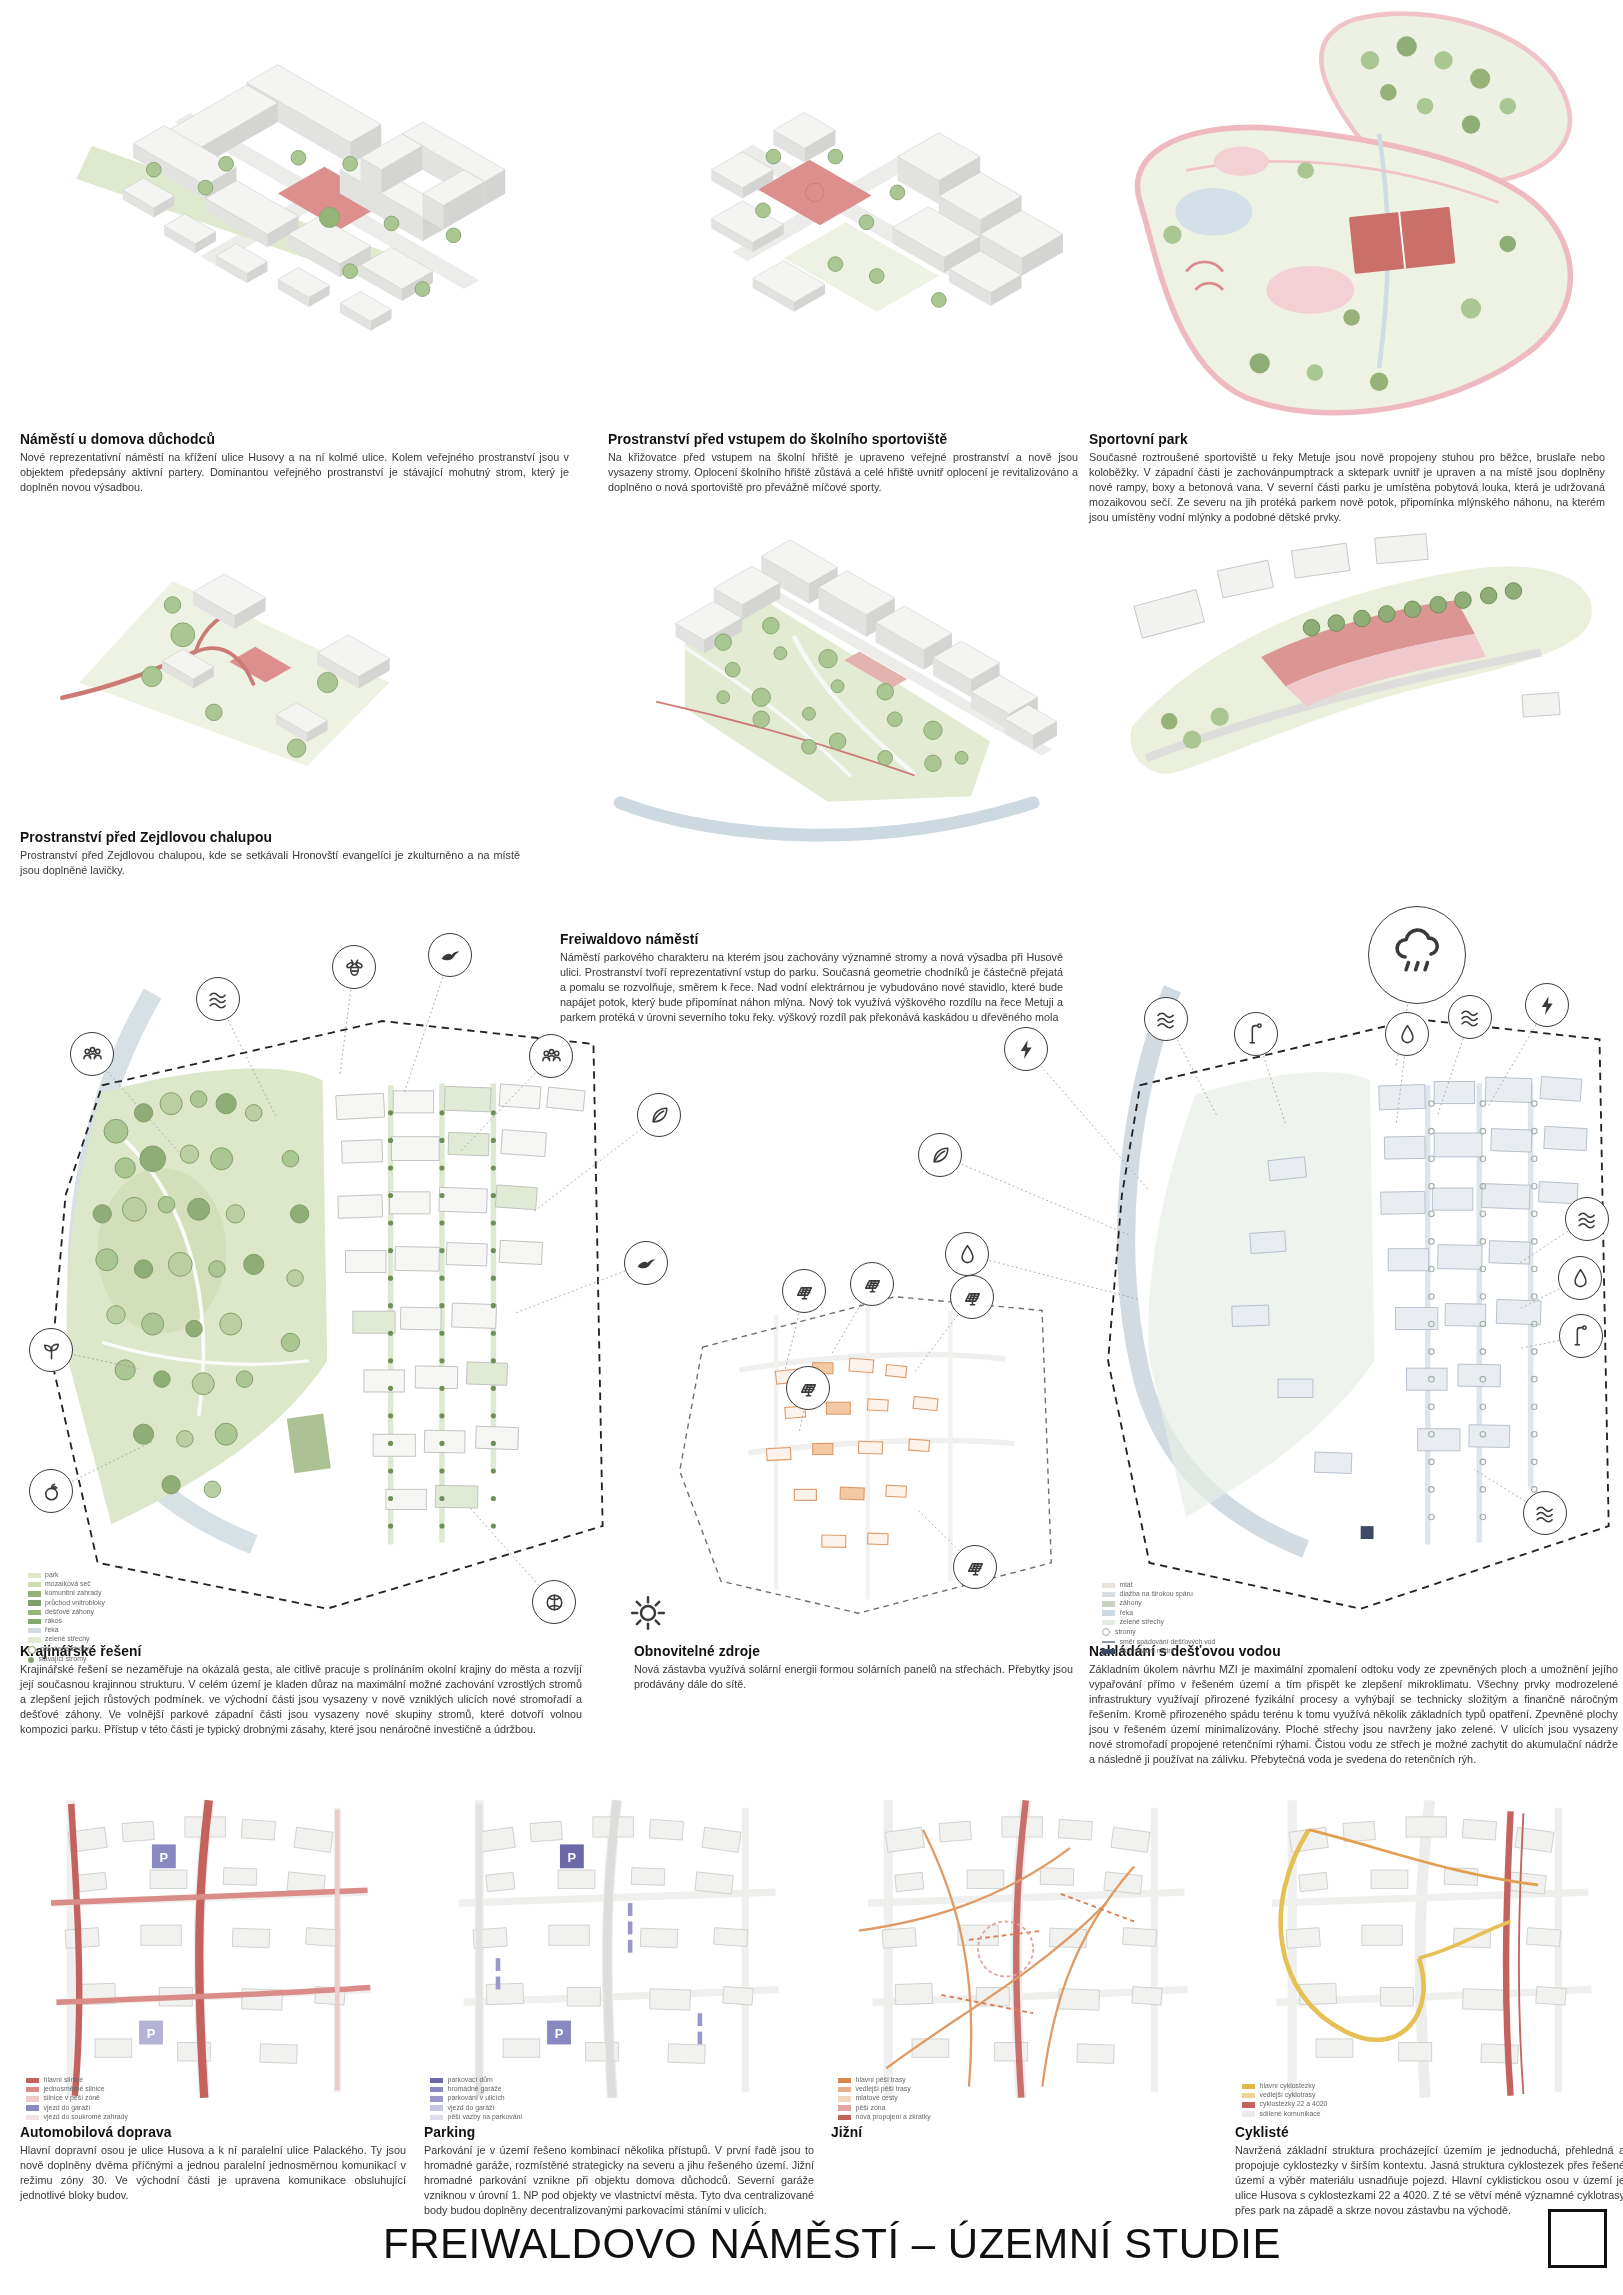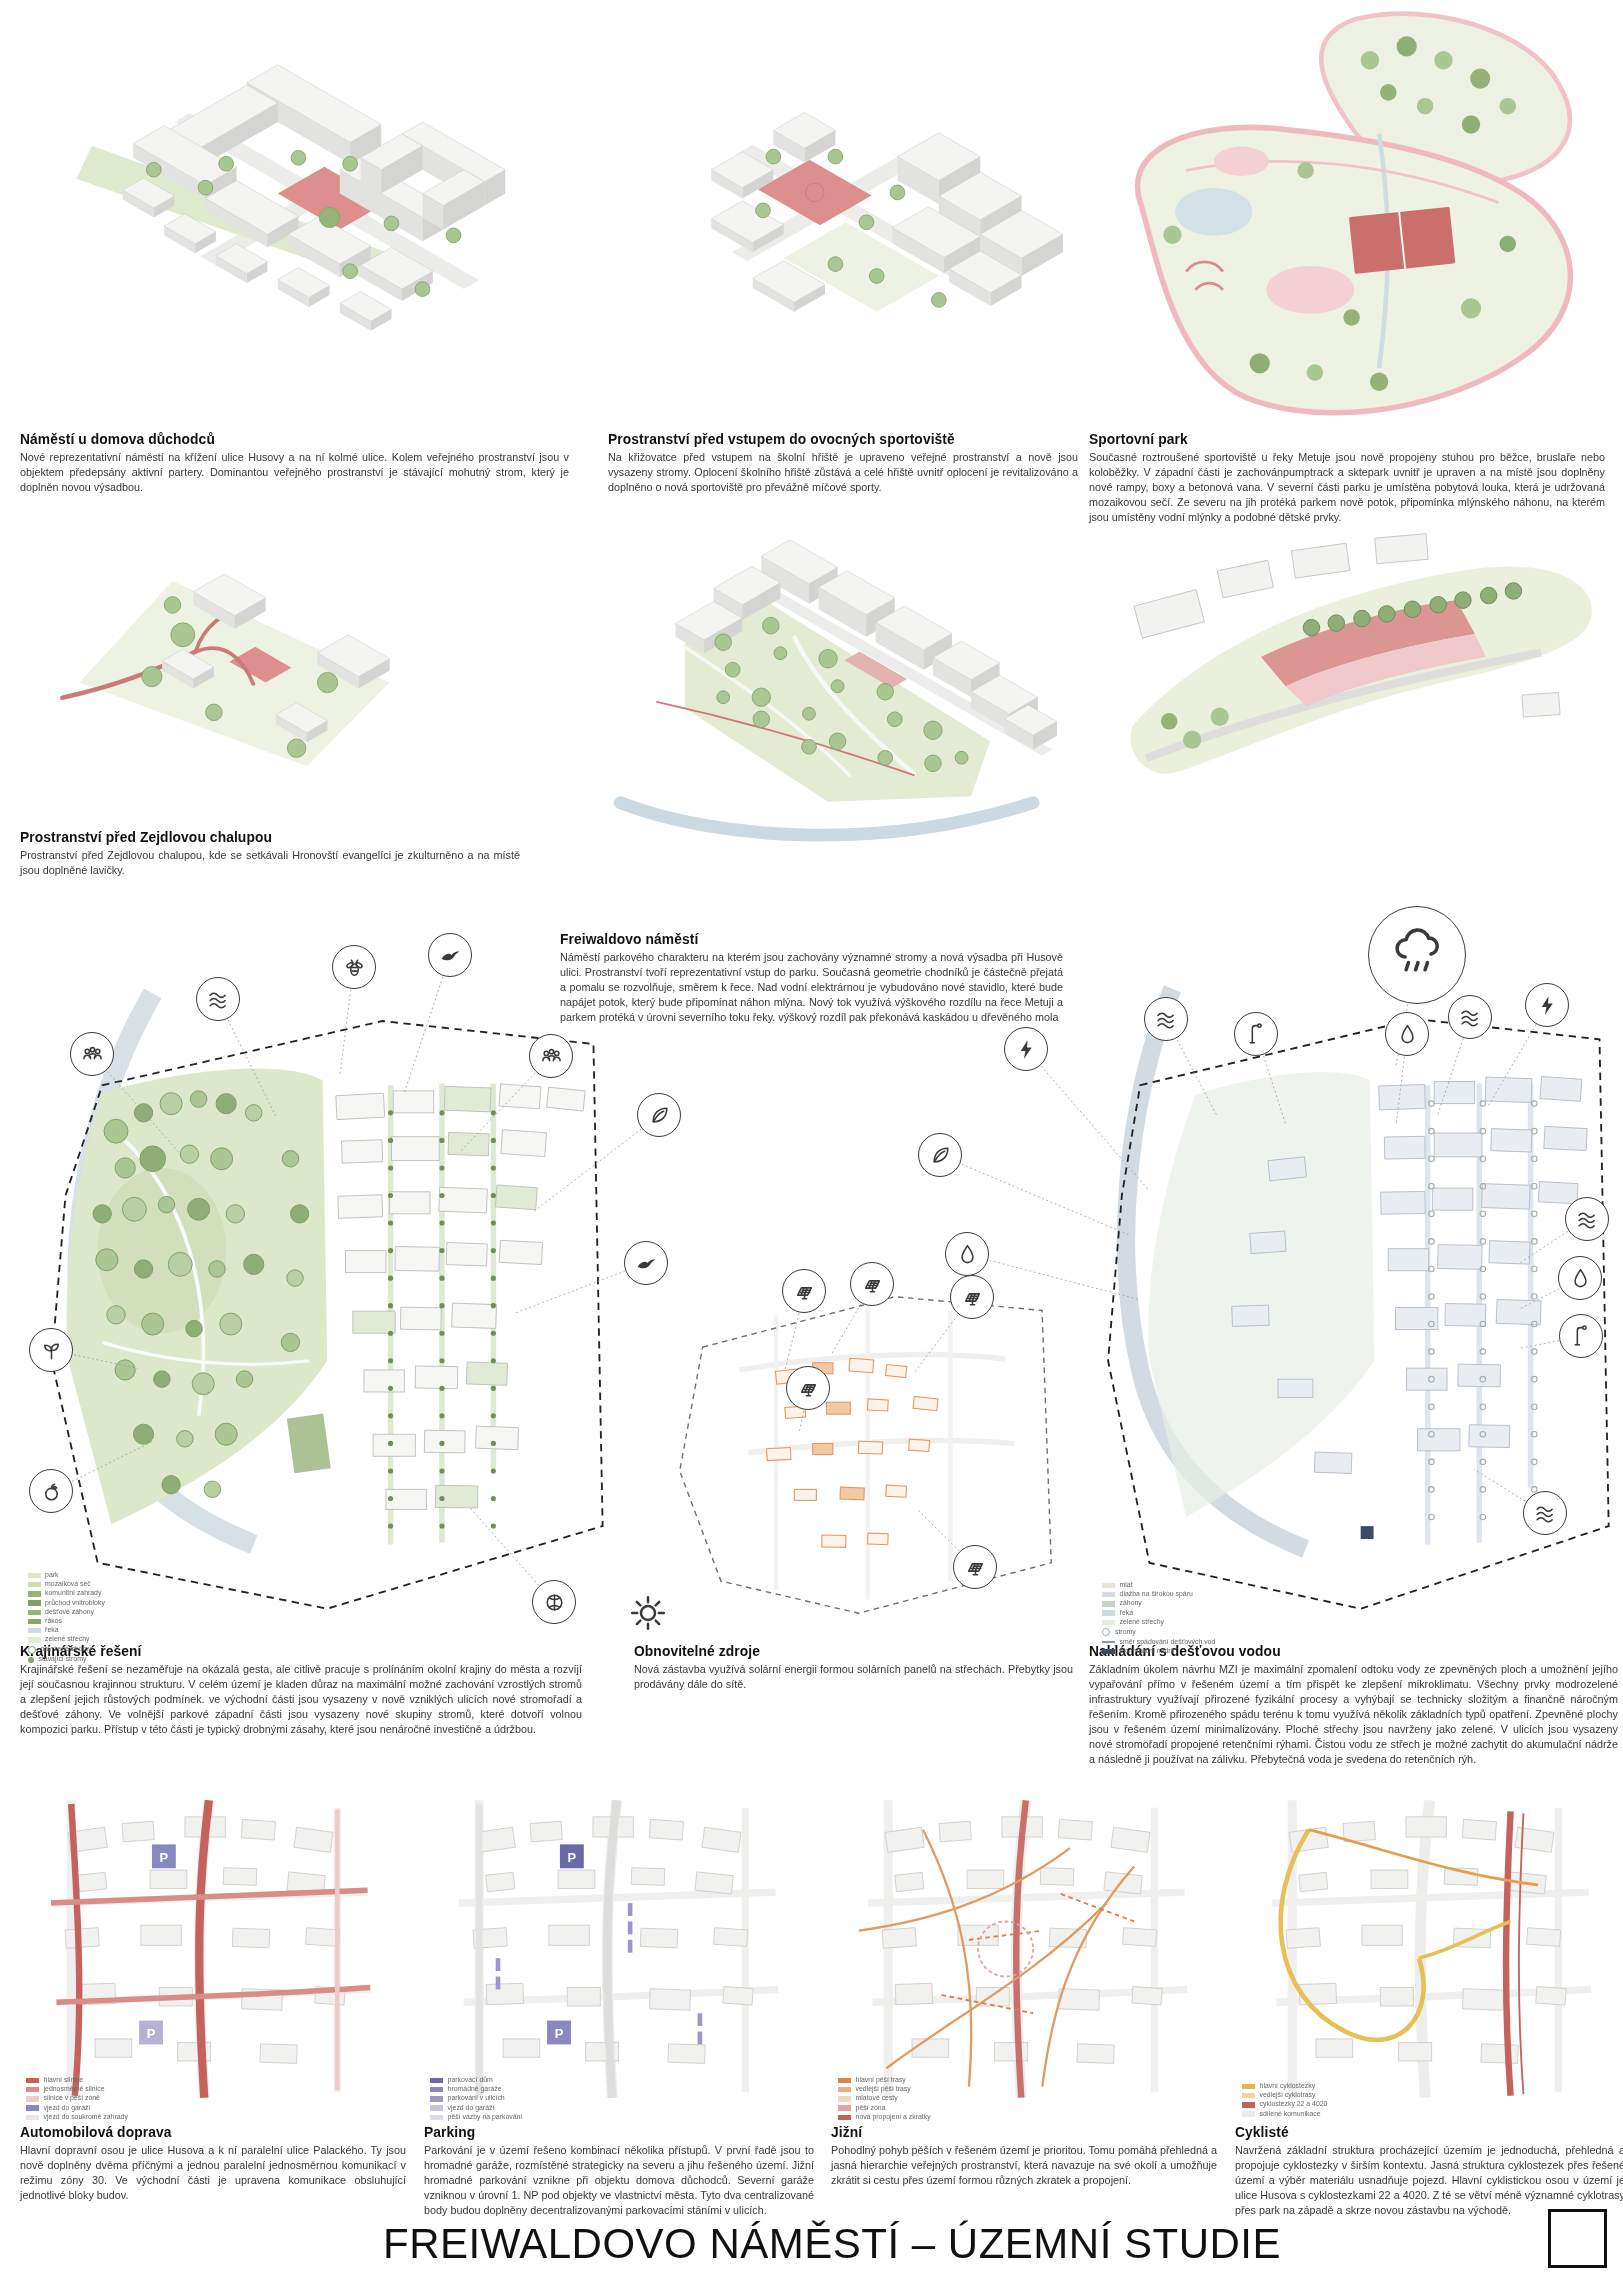--- a/index.html
+++ b/index.html
@@ -852,21 +852,21 @@
   <div class="sun" id="sunicon" style="left: 648px; top: 1613px;"><svg viewBox="0 0 24 24" fill="none" stroke="#3a3a3a" stroke-width="1.5" stroke-linecap="round" stroke-linejoin="round">
         <circle cx="12" cy="12" r="4.2"></circle>
         <path d="M12 2.5v3M12 18.5v3M2.5 12h3M18.5 12h3M5.3 5.3l2.1 2.1M16.6 16.6l2.1 2.1M18.7 5.3l-2.1 2.1M7.4 16.6l-2.1 2.1"></path>
       </svg></div>
 
   <div class="cap" style="left:20px;top:432px;width:549px">
     <h3>Náměstí u domova důchodců</h3>
     <p>Nové reprezentativní náměstí na křížení ulice Husovy a na ní kolmé ulice. Kolem veřejného prostranství jsou v objektem předepsány aktivní partery. Dominantou veřejného prostranství je stávající mohutný strom, který je doplněn novou výsadbou.</p>
   </div>
   <div class="cap" style="left:608px;top:432px;width:470px">
-    <h3>Prostranství před vstupem do ovocných sportoviště</h3>
+    <h3>Prostranství před vstupem do školního sportoviště</h3>
     <p>Na křižovatce před vstupem na školní hřiště je upraveno veřejné prostranství a nově jsou vysazeny stromy. Oplocení školního hřiště zůstává a celé hřiště uvnitř oplocení je revitalizováno a doplněno o nová sportoviště pro převážně míčové sporty.</p>
   </div>
   <div class="cap" style="left:1089px;top:432px;width:516px">
     <h3>Sportovní park</h3>
     <p>Současné roztroušené sportoviště u řeky Metuje jsou nově propojeny stuhou pro běžce, bruslaře nebo koloběžky. V západní části je zachovánpumptrack a sktepark uvnitř je upraven a na místě jsou doplněny nové rampy, boxy a betonová vana. V severní části parku je umístěna pobytová louka, která je udržovaná mozaikovou sečí. Ze severu na jih protéká parkem nově potok, připomínka mlýnského náhonu, na kterém jsou umístěny vodní mlýnky a podobné dětské prvky.</p>
   </div>
   <div class="cap" style="left:20px;top:830px;width:500px">
     <h3>Prostranství před Zejdlovou chalupou</h3>
     <p>Prostranství před Zejdlovou chalupou, kde se setkávali Hronovští evangelíci je zkulturněno a na místě jsou doplněné lavičky.</p>
   </div>
@@ -891,21 +891,20 @@
   <div class="cap" style="left:20px;top:2125px;width:386px">
     <h3>Automobilová doprava</h3>
     <p>Hlavní dopravní osou je ulice Husova a k ní paralelní ulice Palackého. Ty jsou nově doplněny dvěma příčnými a jednou paralelní jednosměrnou komunikací v režimu zóny 30. Ve východní části je upravena komunikace obsluhující jednotlivé bloky budov.</p>
   </div>
   <div class="cap" style="left:424px;top:2125px;width:390px">
     <h3>Parking</h3>
     <p>Parkování je v území řešeno kombinací několika přístupů. V první řadě jsou to hromadné garáže, rozmístěné strategicky na severu a jihu řešeného území. Jižní hromadné parkování vznikne při objektu domova důchodců. Severní garáže vzniknou v úrovní 1. NP pod objekty ve vlastnictví města. Tyto dva centralizované body budou doplněny decentralizovanými parkovacími stáními v ulicích.</p>
   </div>
   <div class="cap" style="left:831px;top:2125px;width:386px">
     <h3>Jižní</h3>
-    <p>Pohodlný pohyb pěších v řešeném území je prioritou. Tomu pomáhá přehledná a jasná hierarchie veřejných prostranství, která navazuje na své okolí a umožňuje zkrátit si cestu přes území formou různých zkratek a propojení.</p>
   </div>
   <div class="cap" style="left:1235px;top:2125px;width:390px">
     <h3>Cyklisté</h3>
     <p>Navržená základní struktura procházející územím je jednoduchá, přehledná a propojuje cyklostezky v širším kontextu. Jasná struktura cyklostezek přes řešené území a výběr materiálu usnadňuje pojezd. Hlavní cyklistickou osou v území je ulice Husova  s cyklostezkami 22 a 4020. Z té se větví méně významné cyklotrasy přes park na západě a skrze novou zástavbu na východě.</p>
   </div>
 
   <div class="legend" style="left:27.5px;top:1572px">
       <div class="lrow">
         <span class="sw" style="background: rgb(221, 231, 201);"></span>
         <span>park</span>

